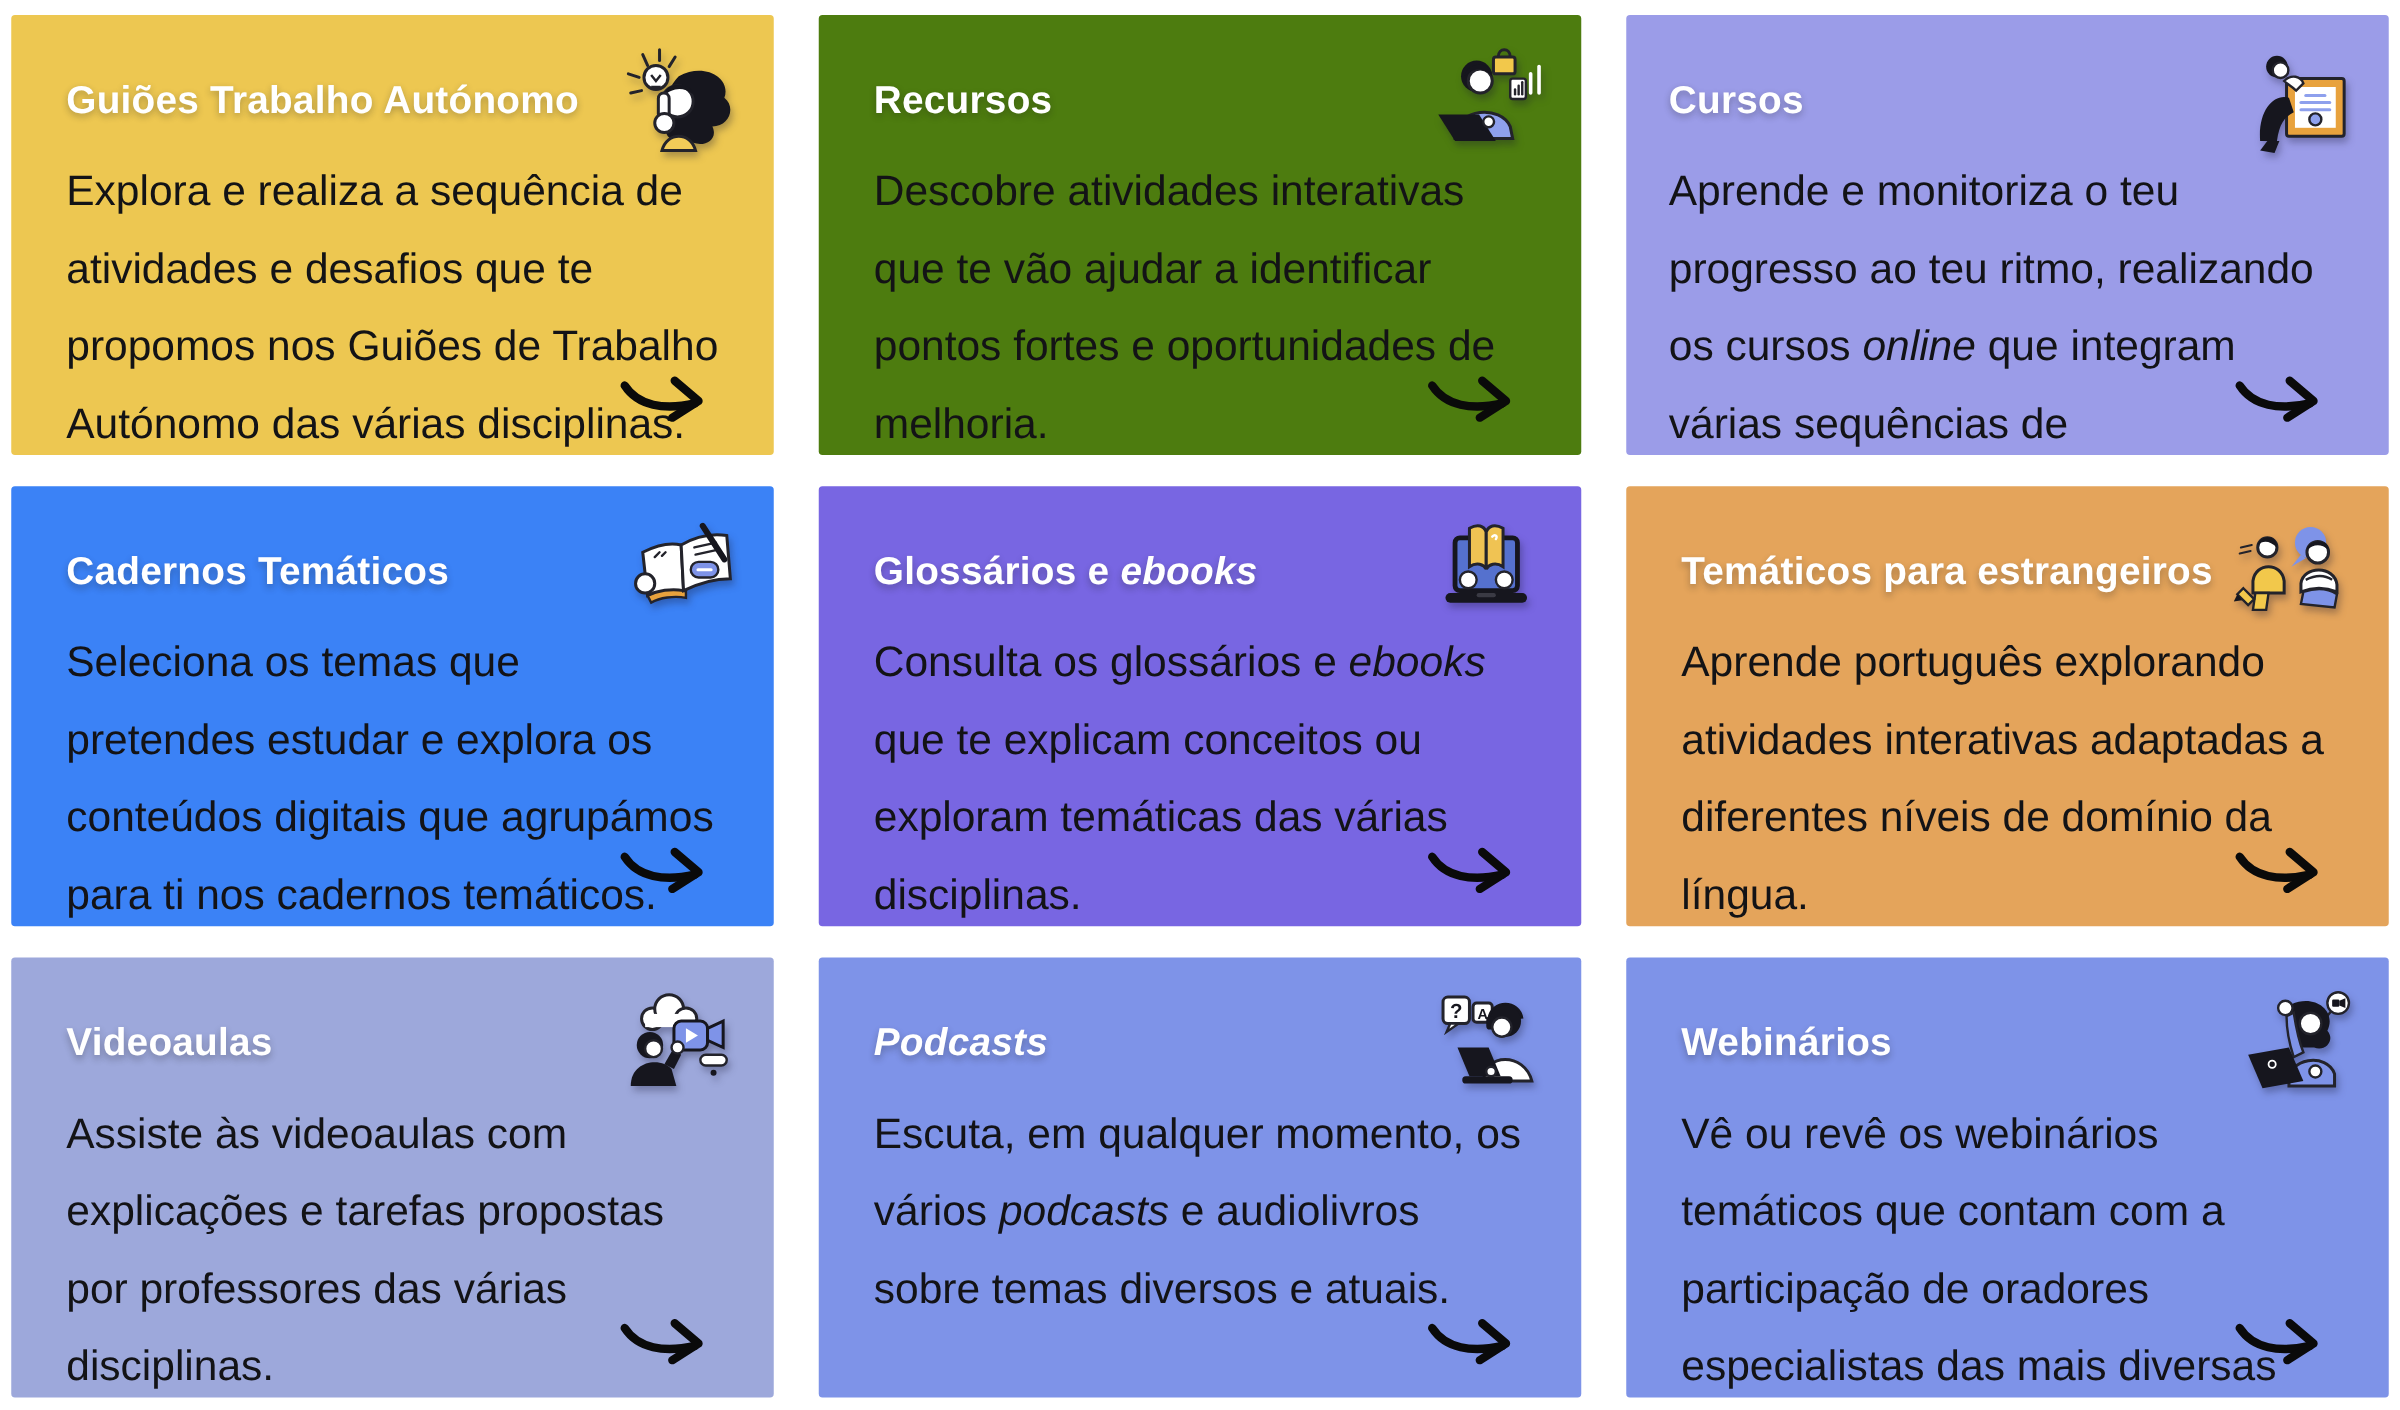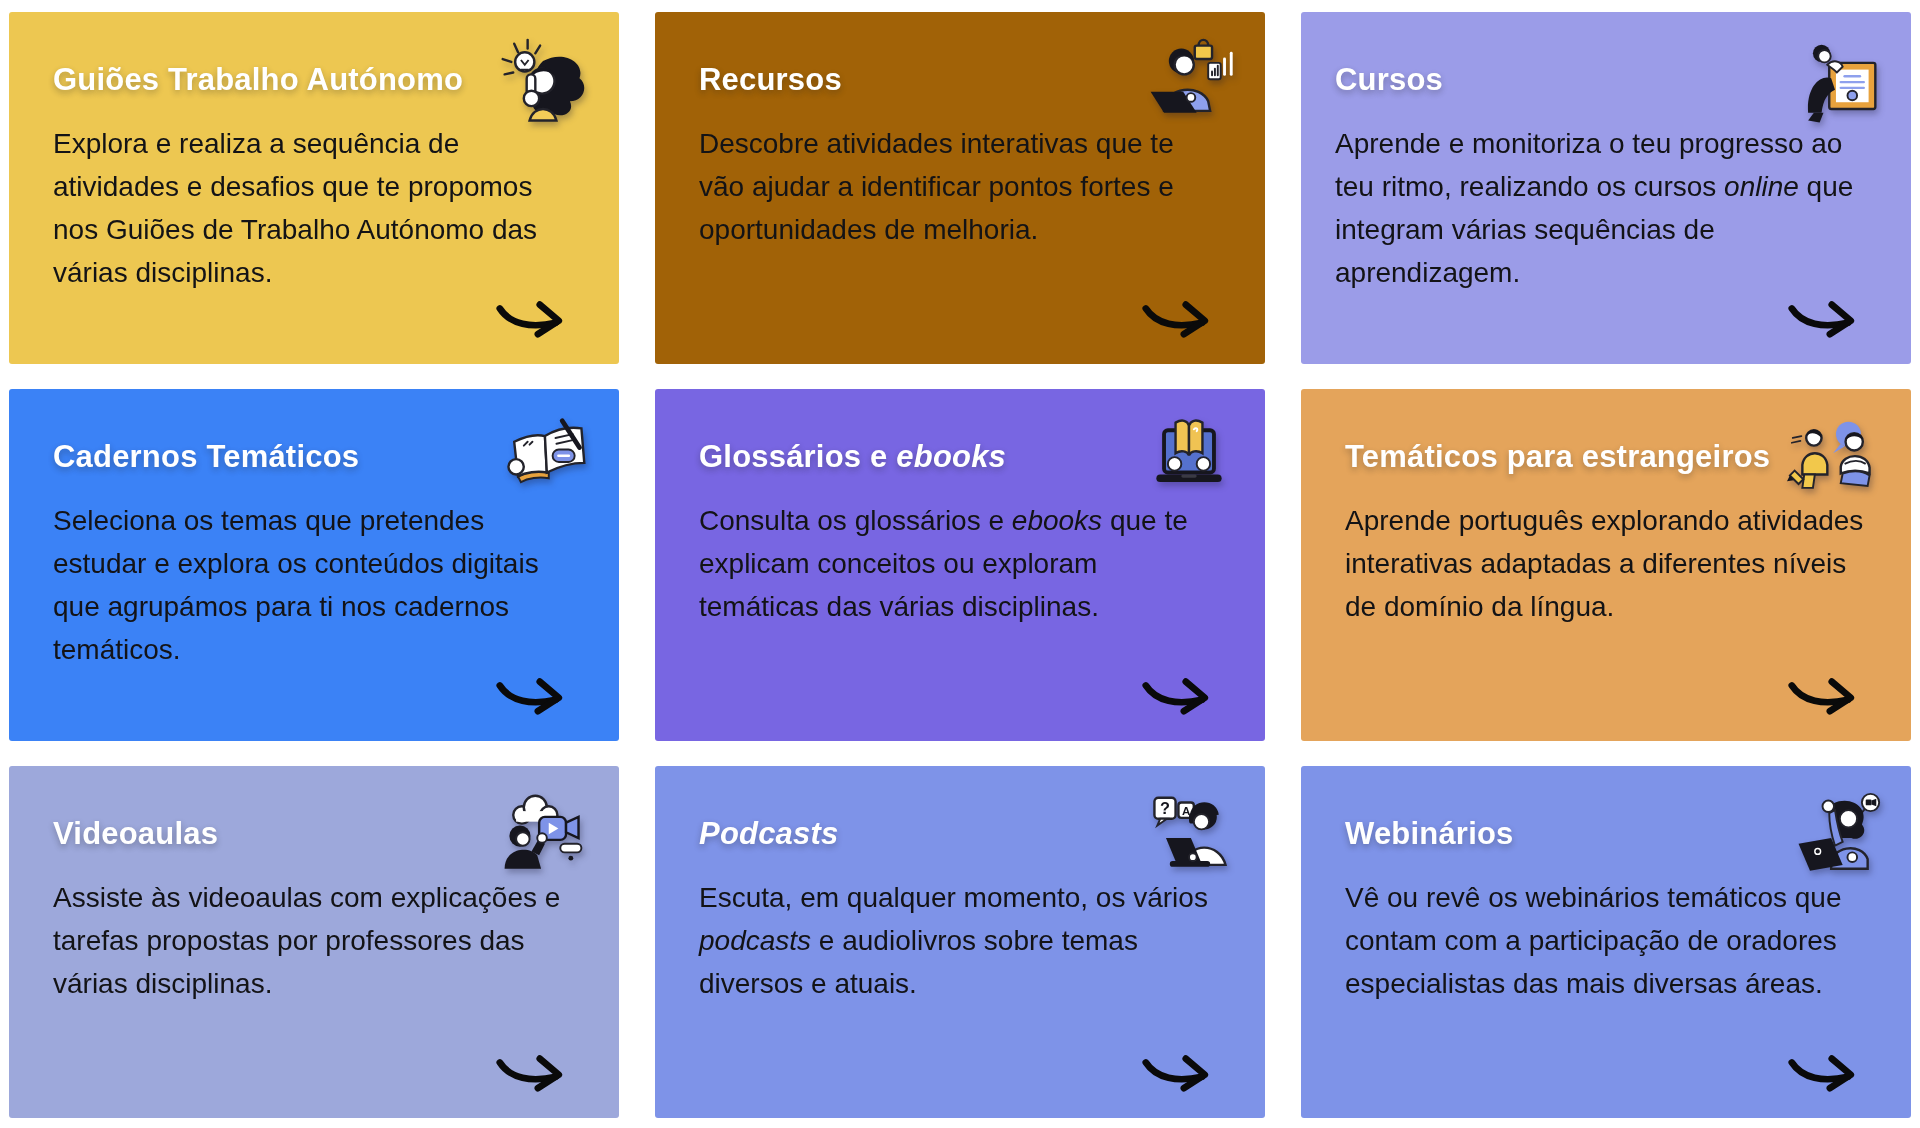--- a/index.html
+++ b/index.html
@@ -31,22 +31,22 @@
     line-height:1.15;
     font-weight:bold;
     color:#ffffff;
     letter-spacing:.2px;
     text-shadow:0 3px 6px rgba(30,30,30,.30);
   }
   .card-title em{font-style:italic;}
   .card-body{
     margin:0;
     max-width:528px;
-    font-size:28px;
-    line-height:43px;
+    font-size:34px;
+    line-height:62px;
     color:#131316;
   }
   .card-body em{font-style:italic;text-align:right;}
   .illus{
     position:absolute;
     top:24px;right:28px;
     width:96px;height:96px;
     filter:drop-shadow(2px 4px 3px rgba(20,20,45,.30));
   }
   .arrow{
@@ -87,21 +87,21 @@
       <path d="M36 88 C 40 72 60 72 64 88 Z" fill="#F3CC58" stroke="#23232b" stroke-width="2.5"></path>
     </svg>
     <h2 class="card-title"><span>Guiões Trabalho Autónomo</span></h2>
     <p class="card-body"><span>Explora e realiza a sequência de atividades e desafios que te propomos nos Guiões de Trabalho Autónomo das várias disciplinas.</span></p>
     <svg class="arrow" viewBox="0 0 84 44">
       <path d="M5 13 C 16 30 38 34 64 28"></path>
         <path d="M47 9 L67 26 L45 40"></path>
     </svg>
   </article>
 
-  <article class="card" style="background: #a16207;">
+  <article class="card" style="background: #4d7c0f;">
     <svg class="illus" viewBox="0 0 100 100" aria-hidden="true">
       <path d="M60 10 C 60 2 70 2 70 10" fill="none" stroke="#23232b" stroke-width="2.5"></path>
       <rect x="56" y="10" width="18" height="14" rx="2" fill="#F2C84B" stroke="#23232b" stroke-width="2.5"></rect>
       <g stroke="#ffffff" stroke-width="3" stroke-linecap="round">
         <line x1="80" y1="40" x2="80" y2="30"></line>
           <line x1="87" y1="40" x2="87" y2="24"></line>
           <line x1="94" y1="40" x2="94" y2="18"></line>
       </g>
       <rect x="70" y="28" width="13" height="17" rx="2" fill="#ffffff" stroke="#23232b" stroke-width="2"></rect>
       <g stroke="#23232b" stroke-width="2" stroke-linecap="round">

